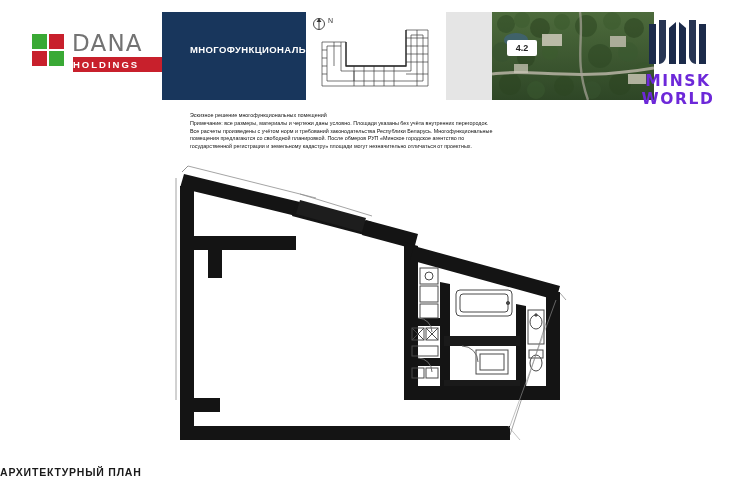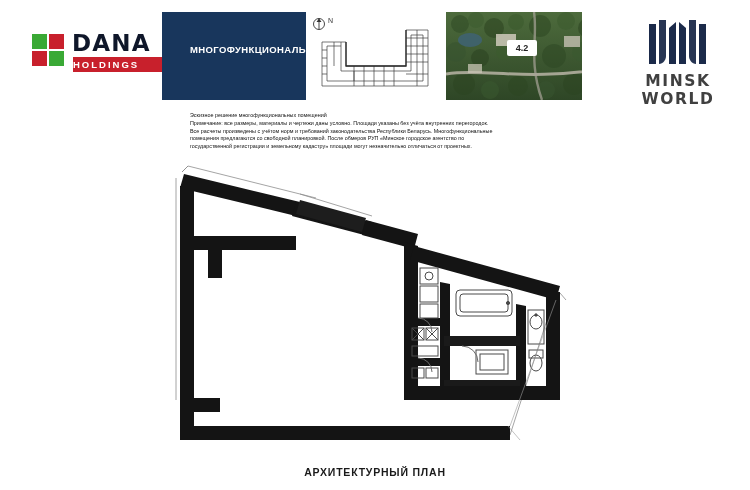--- a/index.html
+++ b/index.html
@@ -39,23 +39,23 @@
   }
   .sq { position: absolute; width: 15px; height: 15px; }
   .sq.a { left: 0; top: 0; background: #3aa935; }
   .sq.b { left: 17px; top: 0; background: #c8202c; }
   .sq.c { left: 0; top: 17px; background: #c8202c; }
   .sq.d { left: 17px; top: 17px; background: #3aa935; }
   .dana-word {
     position: absolute;
     left: 40px; top: 0;
     font-size: 23px;
-    font-weight: bold;
+    font-weight: normal;
     letter-spacing: 1.2px;
-    color: #0f172a;
+    color: #737373;
     font-family: "DejaVu Sans", sans-serif;
   }
   .dana-holdings {
     position: absolute;
     left: 41px; top: 27px;
     width: 90px;
     background: #c8202c;
     color: #ffffff;
     font-size: 9.5px;
     font-weight: bold;
@@ -109,24 +109,25 @@
     left: 16px; top: 1px;
     font-size: 7px;
     color: #333;
   }
 
   
   .aerial {
     position: absolute;
     left: 446px;
     top: 12px;
-    width: 136px;
+    width: 162px;
     height: 88px;
     overflow: hidden;
     background: #e5e5e5;
+    padding-left: 46px;
   }
   .aerial .badge {
     position: absolute;
     left: 61px;
     top: 28px;
     width: 30px;
     height: 16px;
     background: #ffffff;
     border-radius: 2px;
     color: #222;
@@ -149,21 +150,21 @@
     position: relative;
     width: 62px;
     height: 48px;
     margin: 0 auto;
   }
   .mw-text {
     margin-top: 6px;
     font-size: 15.5px;
     font-weight: bold;
     letter-spacing: 1.6px;
-    color: #404040;
+    color: #6d28d9;
     font-family: "DejaVu Sans", sans-serif;
   }
 
   
   .notes {
     position: absolute;
     left: 190px;
     top: 112px;
     width: 380px;
     font-size: 5.4px;
@@ -181,21 +182,21 @@
     width: 750px;
     height: 310px;
   }
   .plan svg { display: block; }
 
   .caption {
     position: absolute;
     left: 0;
     top: 466px;
     width: 750px;
-    text-align: center;
+    text-align: left;
     font-size: 10.5px;
     font-weight: bold;
     letter-spacing: 0.8px;
     color: #1a1a1a;
   }
 </style>
 </head>
 <body>
 
 <div class="header">

